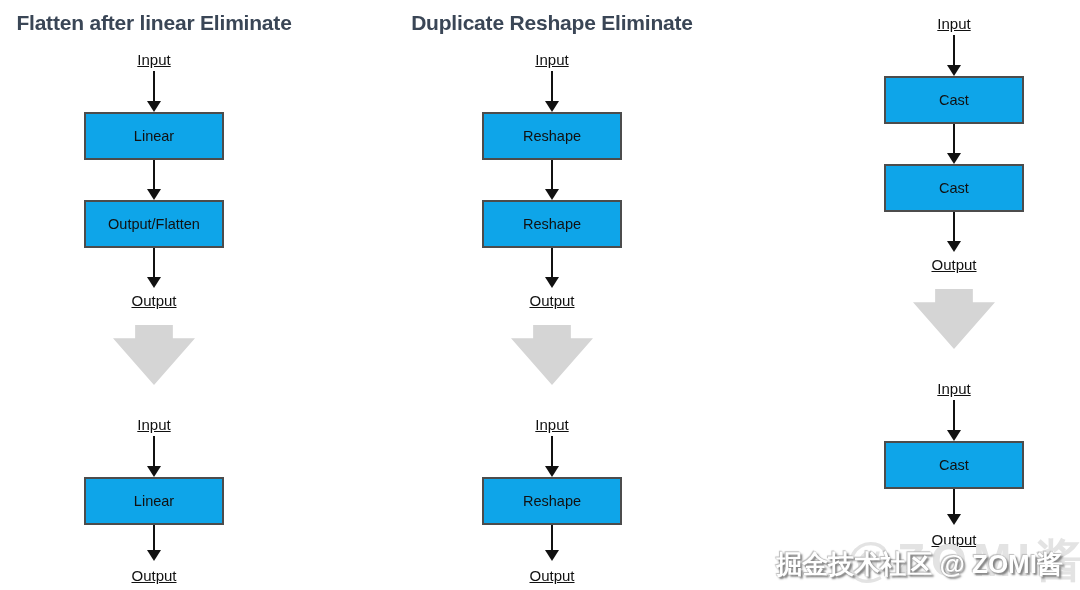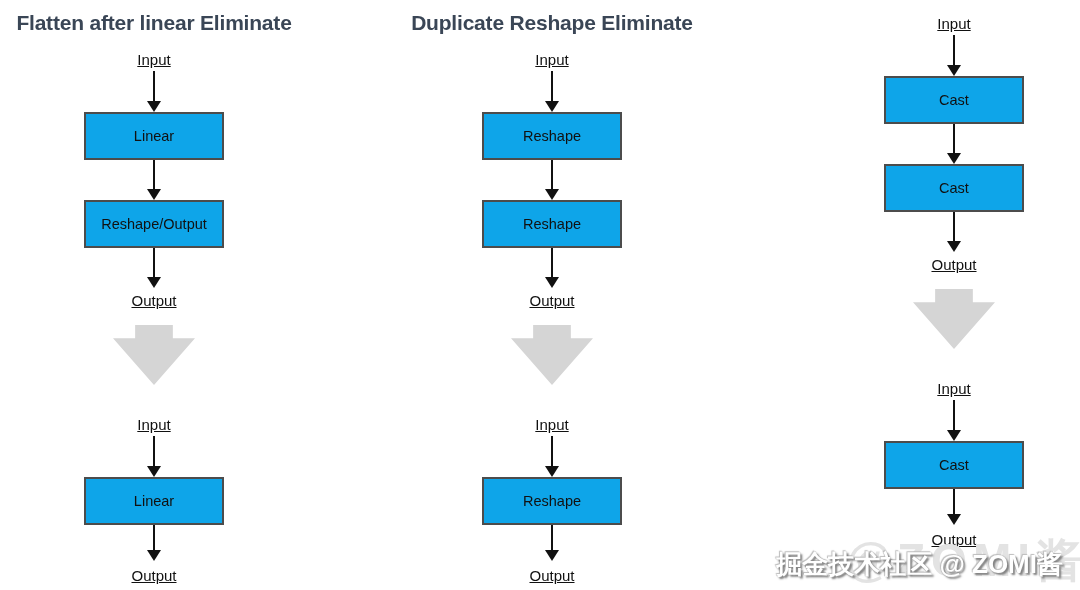--- a/index.html
+++ b/index.html
@@ -79,21 +79,21 @@
     <div class="io-label lbl-input-top">Input</div>
     <div class="varrow a1">
         <i class="shaft"></i>
         <i class="tip"></i>
       </div>
     <div class="node-box">Linear</div>
     <div class="varrow a2">
         <i class="shaft"></i>
         <i class="tip"></i>
       </div>
-    <div class="node-box">Reshape/Output</div>
+    <div class="node-box">Output/Flatten</div>
     <div class="varrow a2">
         <i class="shaft"></i>
         <i class="tip"></i>
       </div>
     <div class="io-label lbl-output-top">Output</div>
     <div class="big-arrow"></div>
     <div class="io-label lbl-input-bot">Input</div>
     <div class="varrow a1">
         <i class="shaft"></i>
         <i class="tip"></i>

